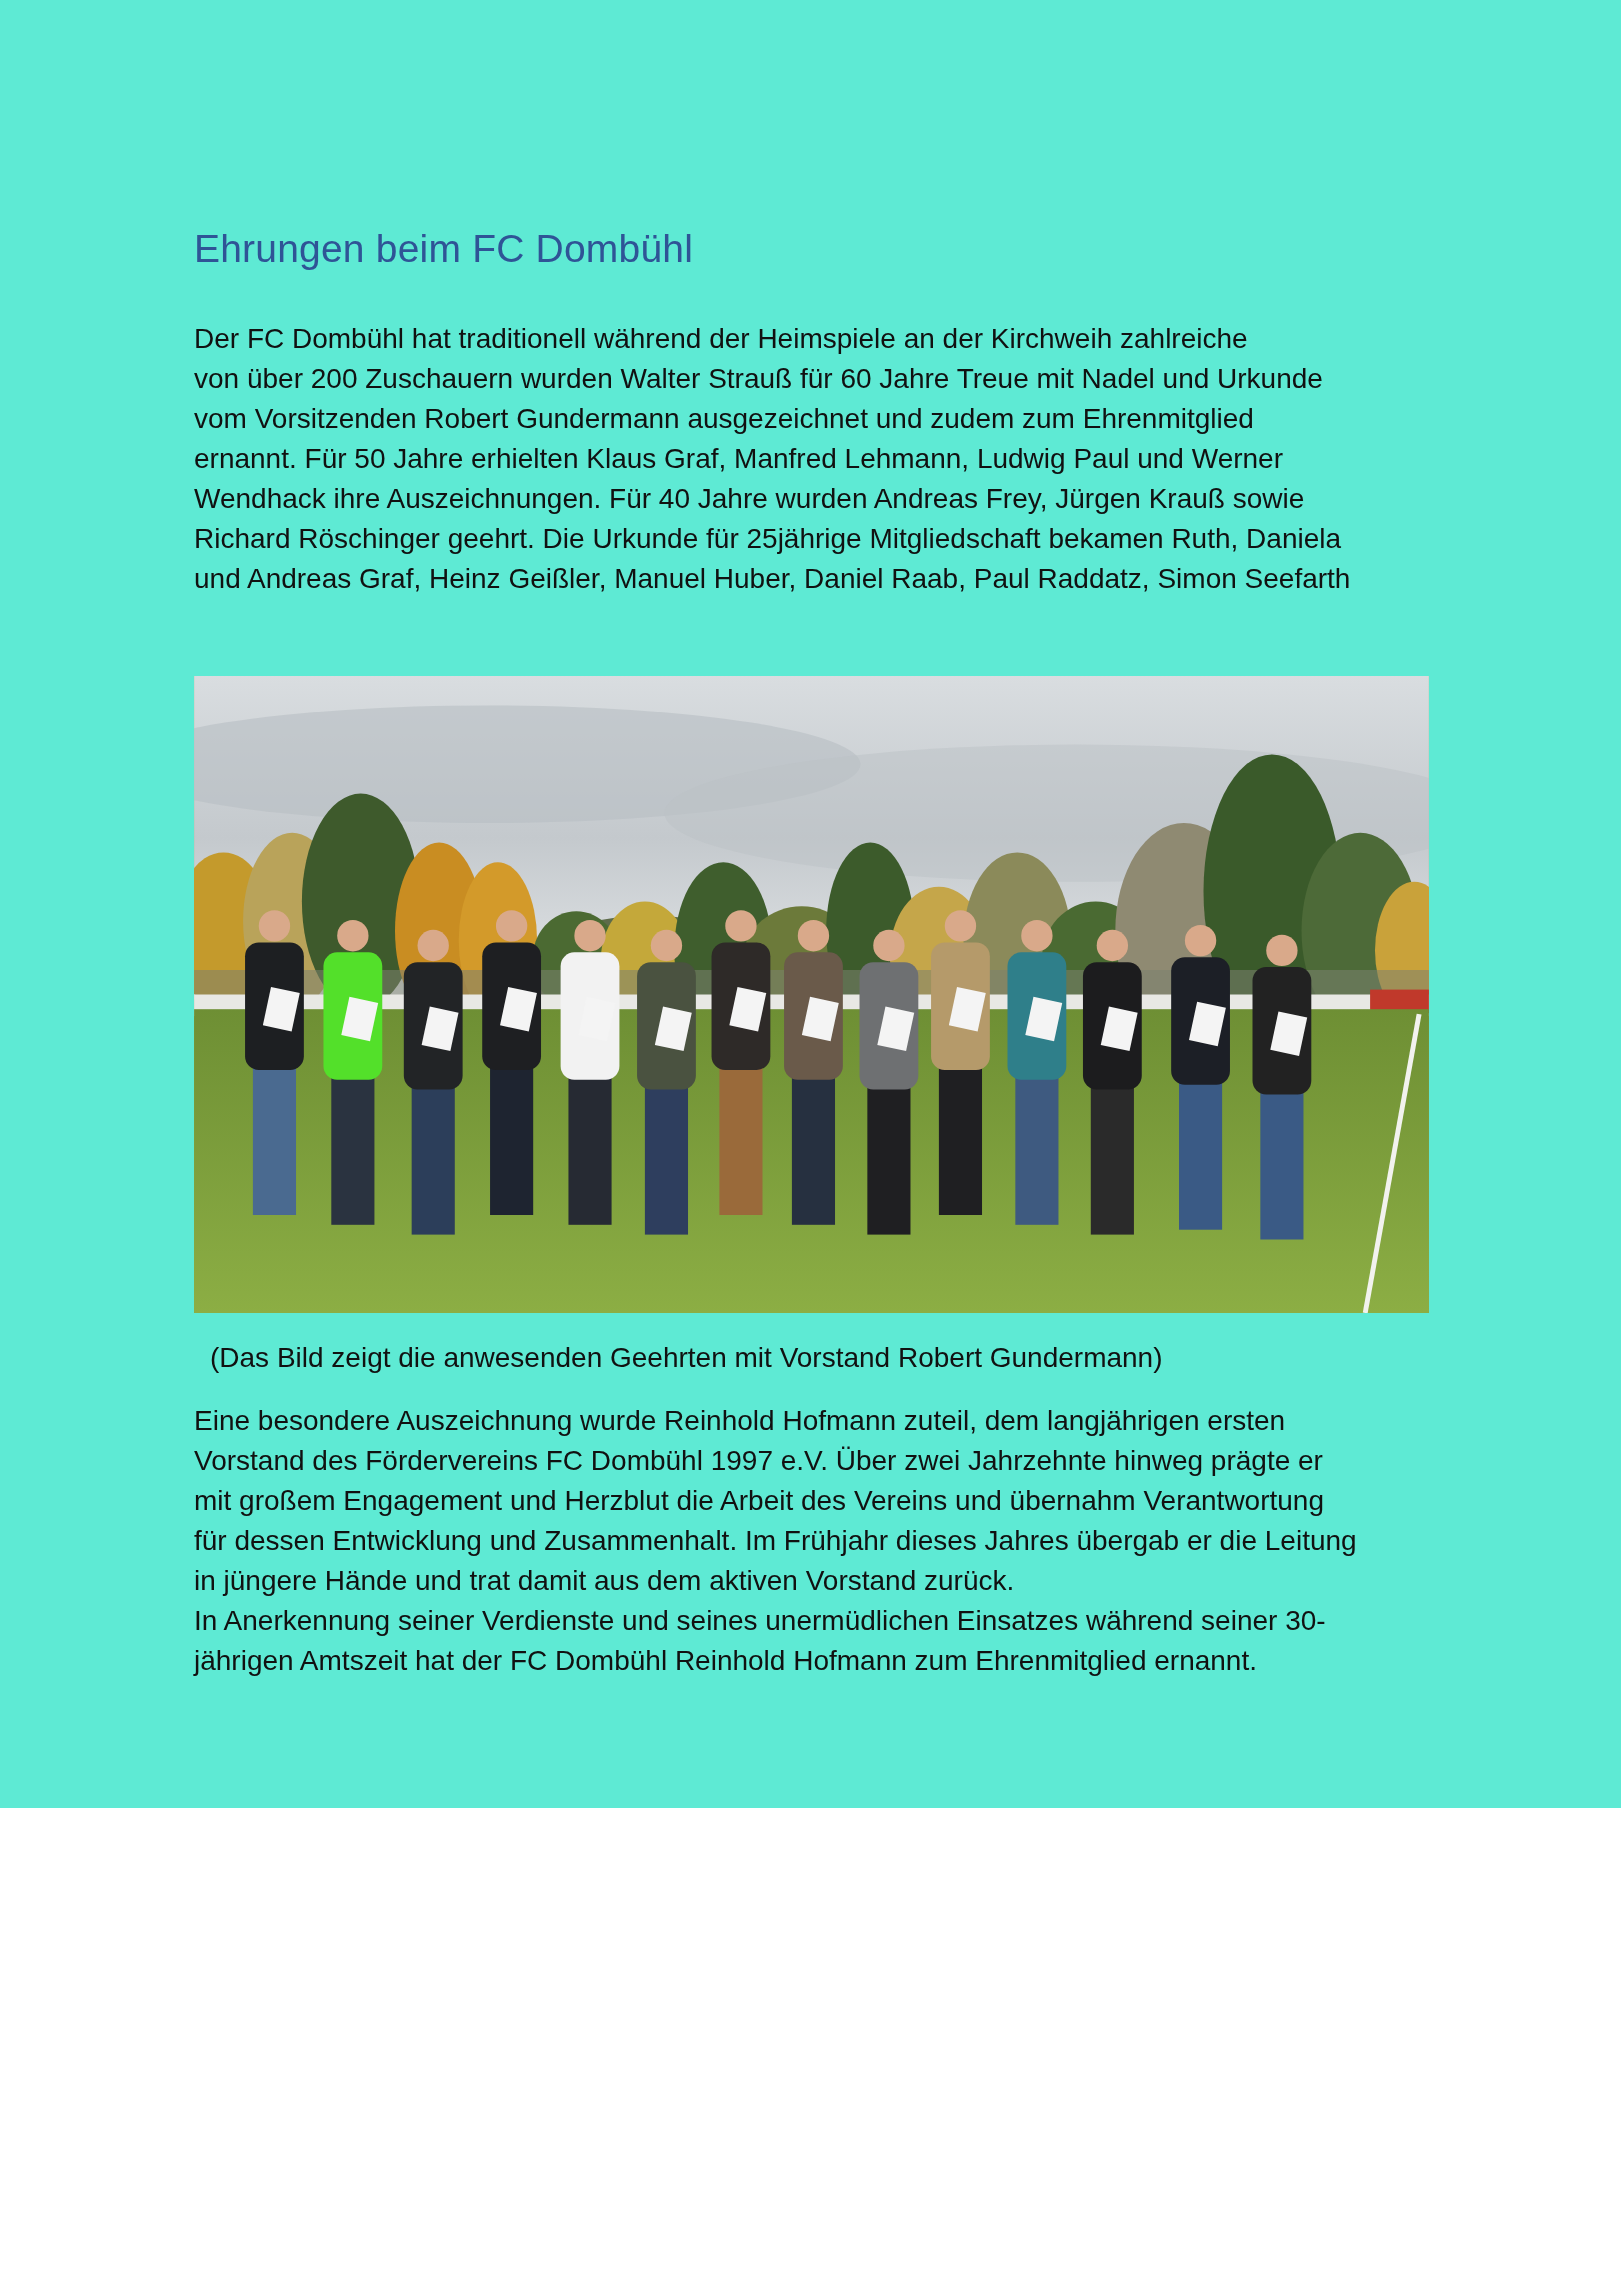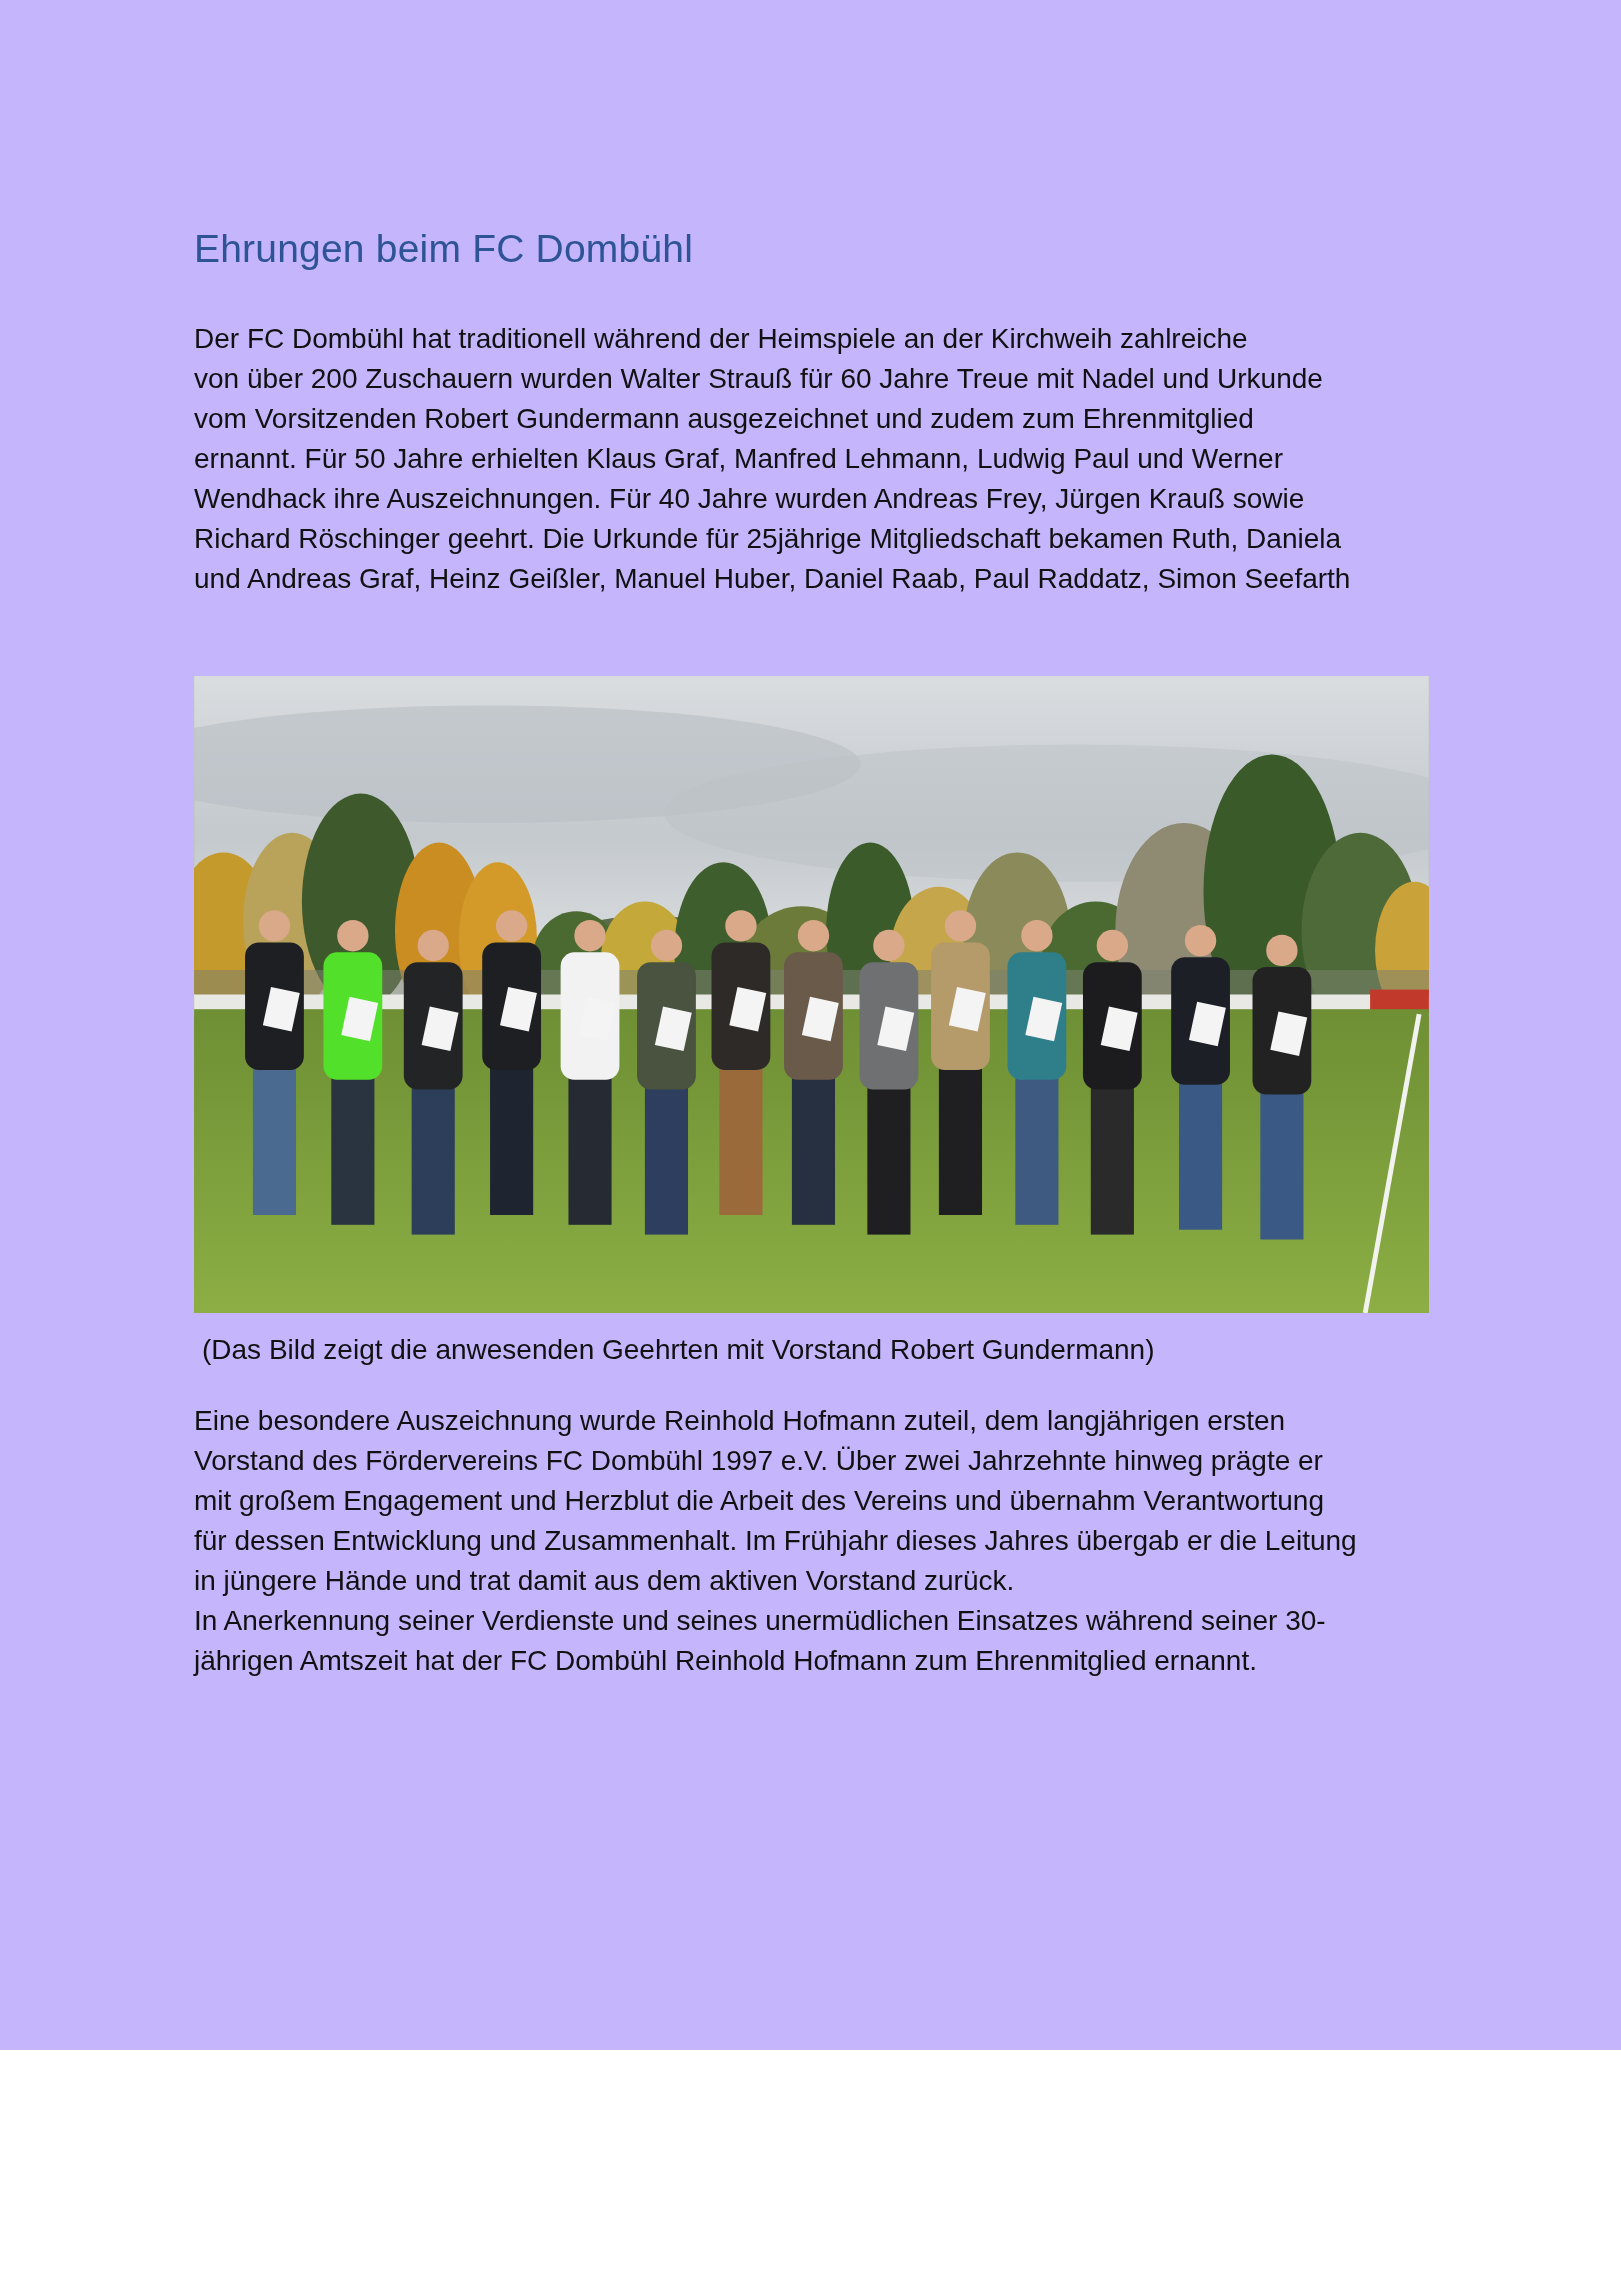--- a/index.html
+++ b/index.html
@@ -1,34 +1,34 @@
 <!DOCTYPE html>
 <html><head>
 <meta charset="utf-8">
 <style>
   html, body { margin: 0; padding: 0; background: #ffffff; }
   body { width: 1621px; height: 2293px; position: relative; overflow: hidden; }
-  .page { position: absolute; left: 0; top: 0; width: 1621px; height: 2050px; background: #c4b5fd; }
+  .page { position: absolute; left: 0; top: 0; width: 1621px; height: 1808px; background: #5eead4; }
   .title {
     position: absolute; left: 194px; top: 227px;
     font-family: "Liberation Sans", sans-serif; font-size: 39px; font-weight: normal;
     color: #2f5496; letter-spacing: 0.2px; margin: 0; white-space: nowrap;
   }
   .para {
     position: absolute; left: 194px; width: 1245px;
     font-family: "Liberation Sans", sans-serif; font-size: 28px; line-height: 40px;
     color: #111; margin: 0;
   }
   .para .ln { display: block; white-space: nowrap; }
   #p1 { top: 319px; }
   #p2 { top: 1401px; }
   .caption {
     position: absolute; left: 194px; top: 1322px;
     font-family: "Liberation Sans", sans-serif; font-size: 28px; line-height: 40px;
-    color: #111; white-space: nowrap; margin: 8px;
+    color: #111; white-space: nowrap; margin: 16px;
   }
   .photo {
     position: absolute; left: 194px; top: 676px; width: 1235px; height: 637px; overflow: hidden;
     background: #8da64a;
   }
   .photo svg { display: block; }
 </style>
 </head>
 <body>
 

